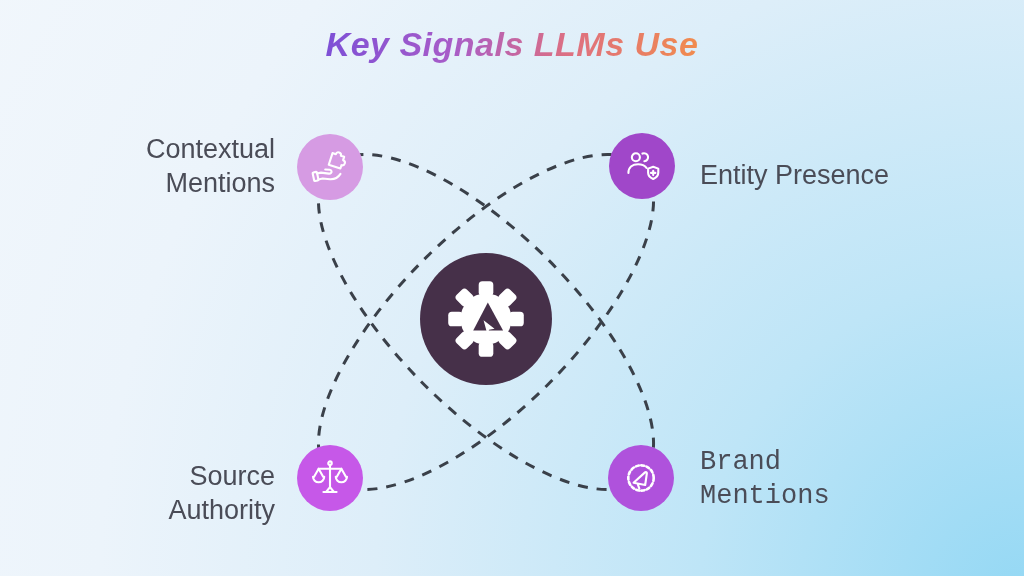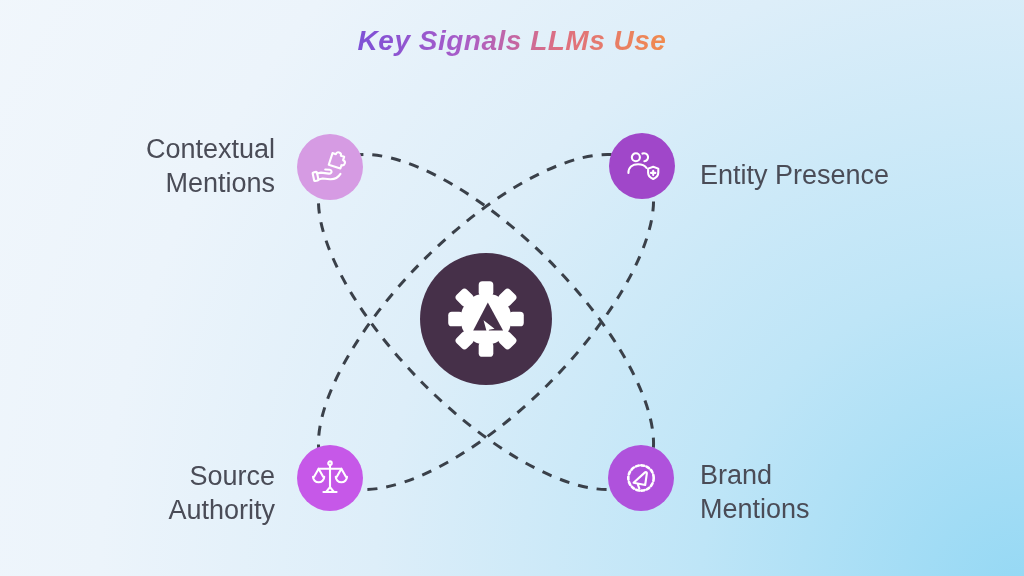--- a/index.html
+++ b/index.html
@@ -4,21 +4,21 @@
 <style>
   html,body{margin:0;padding:0;}
   .stage{
     position:relative;width:1024px;height:576px;overflow:hidden;
     background:radial-gradient(1250px circle at 100% 104%,
       #94D8F4 0%, #BEE5F7 26%, #DDEEF9 52%, #ECF4FB 74%, #F2F7FC 100%);
     font-family:"Liberation Sans",sans-serif;
   }
   .title{
     position:absolute;top:25px;left:50%;transform:translateX(-50%);
-    font-size:28px;font-weight:800;font-style:italic;letter-spacing:.5px;
+    font-size:34px;font-weight:800;font-style:italic;letter-spacing:.5px;
     white-space:nowrap;
     background:linear-gradient(90deg,#7E50D6 0%,#A85CC8 34%,#DE7080 66%,#F18B4D 100%);
     -webkit-background-clip:text;background-clip:text;color:transparent;
   }
   .orbits{position:absolute;left:0;top:0;width:1024px;height:576px;}
   .node{
     position:absolute;border-radius:50%;
     display:flex;align-items:center;justify-content:center;
   }
   .node svg{display:block;}
@@ -27,21 +27,21 @@
   .node-bl{left:297px;top:445px;width:66px;height:66px;background:#C658E8;}
   .node-br{left:608px;top:445px;width:66px;height:66px;background:#AF52DC;}
   .node-center{left:420px;top:253px;width:132px;height:132px;background:#463049;}
   .label{
     position:absolute;font-size:27px;line-height:34px;color:#4A4C57;
     font-weight:500;white-space:pre-line;
   }
   .label-tl{left:40px;top:132px;width:235px;text-align:right;}
   .label-tr{left:700px;top:158px;text-align:center;}
   .label-bl{left:40px;top:447px;width:235px;text-align:right;margin-top:12px;}
-  .label-br{left:700px;top:458px;text-align:left;}
+  .label-br{left:700px;top:445px;text-align:left;font-family:Liberation Mono, monospace;}
   .icon-stroke{fill:none;stroke:#FFFFFF;stroke-width:2.4;stroke-linecap:round;stroke-linejoin:round;}
 </style>
 </head>
 <body>
 
 <div class="stage">
 
   <div class="title">Key Signals LLMs Use</div>
 
   <svg class="orbits" viewBox="0 0 1024 576" aria-hidden="true">

